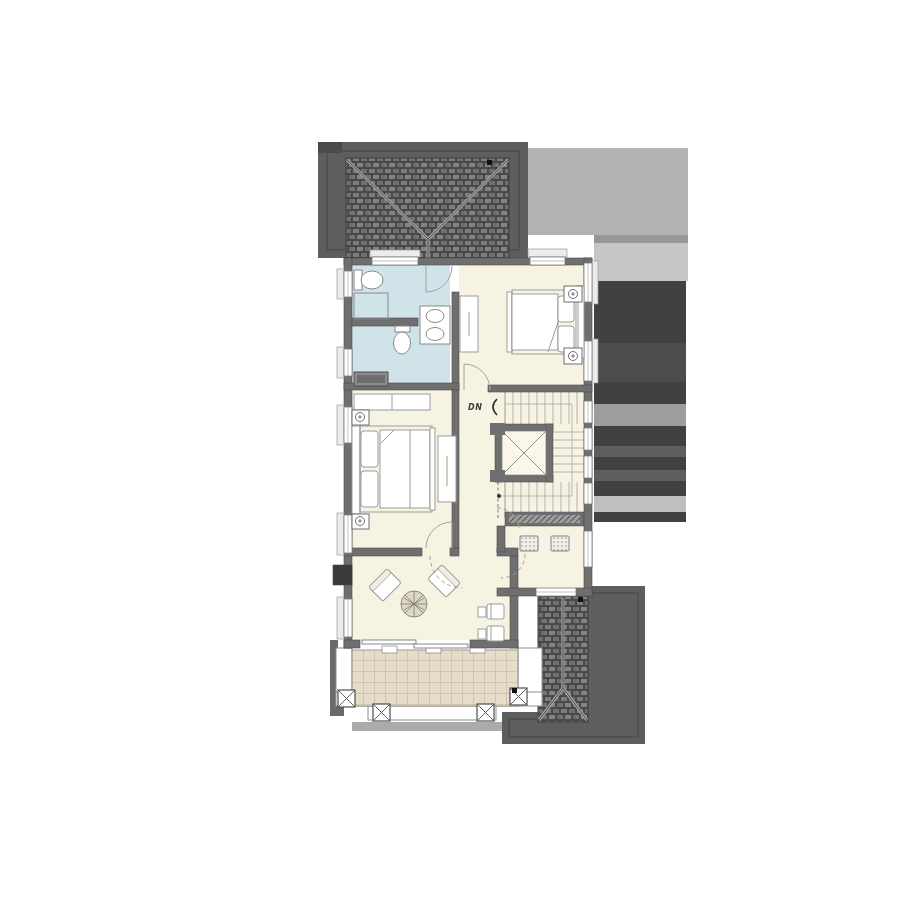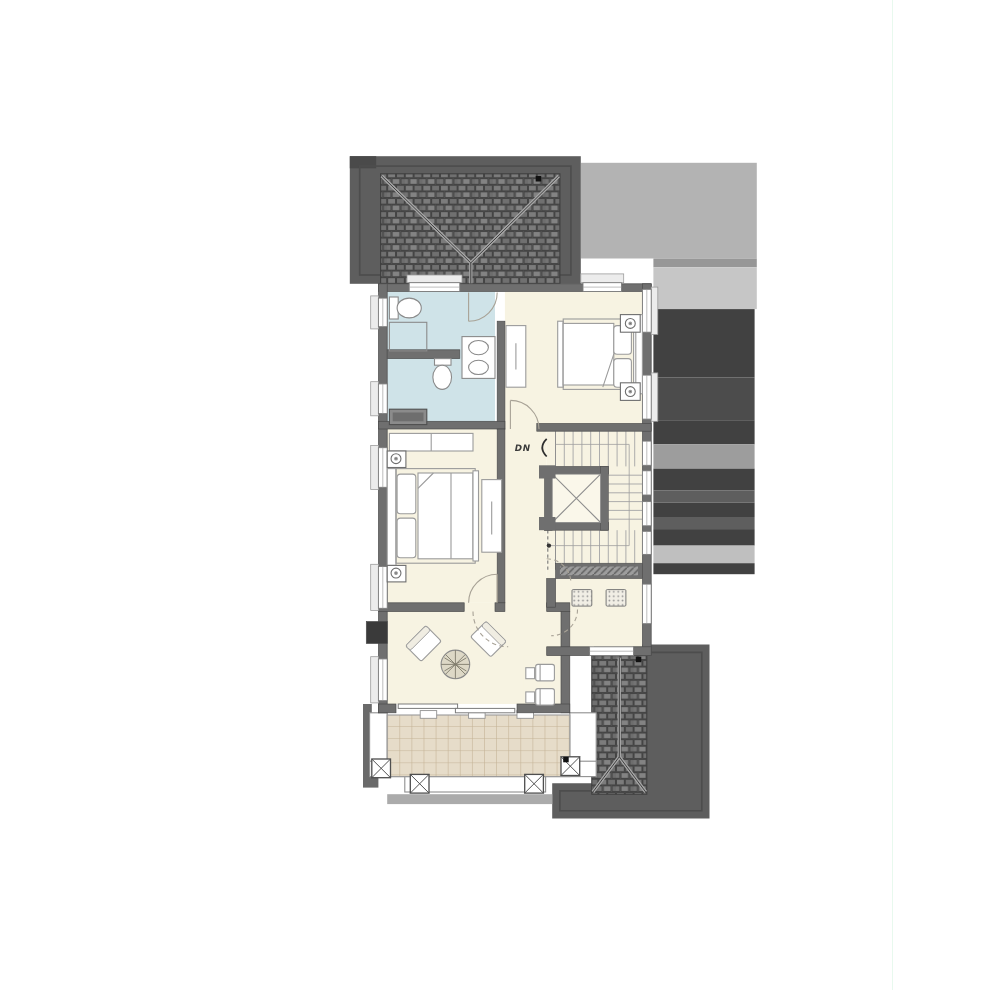--- a/index.html
+++ b/index.html
@@ -1,16 +1,16 @@
 <!DOCTYPE html>
 <html><head>
 <meta charset="utf-8">
 <style>
   html,body{margin:0;padding:0;background:#ffffff;}
-  .stage{position:relative;width:811px;height:900px;background:#22c55e;overflow:hidden;
+  .stage{position:relative;width:811px;height:900px;background:#c4b5fd;overflow:hidden;
          font-family:"DejaVu Sans", sans-serif;}
   svg{display:block;}
   .dn-label{font-family:"DejaVu Sans", sans-serif;font-style:italic;font-weight:bold;
             font-size:8px;fill:#3c3c3c;letter-spacing:0.5px;}
 </style>
 </head>
 <body>
 
 <div class="stage">
 <svg width="900" height="900" viewBox="0 0 900 900">

